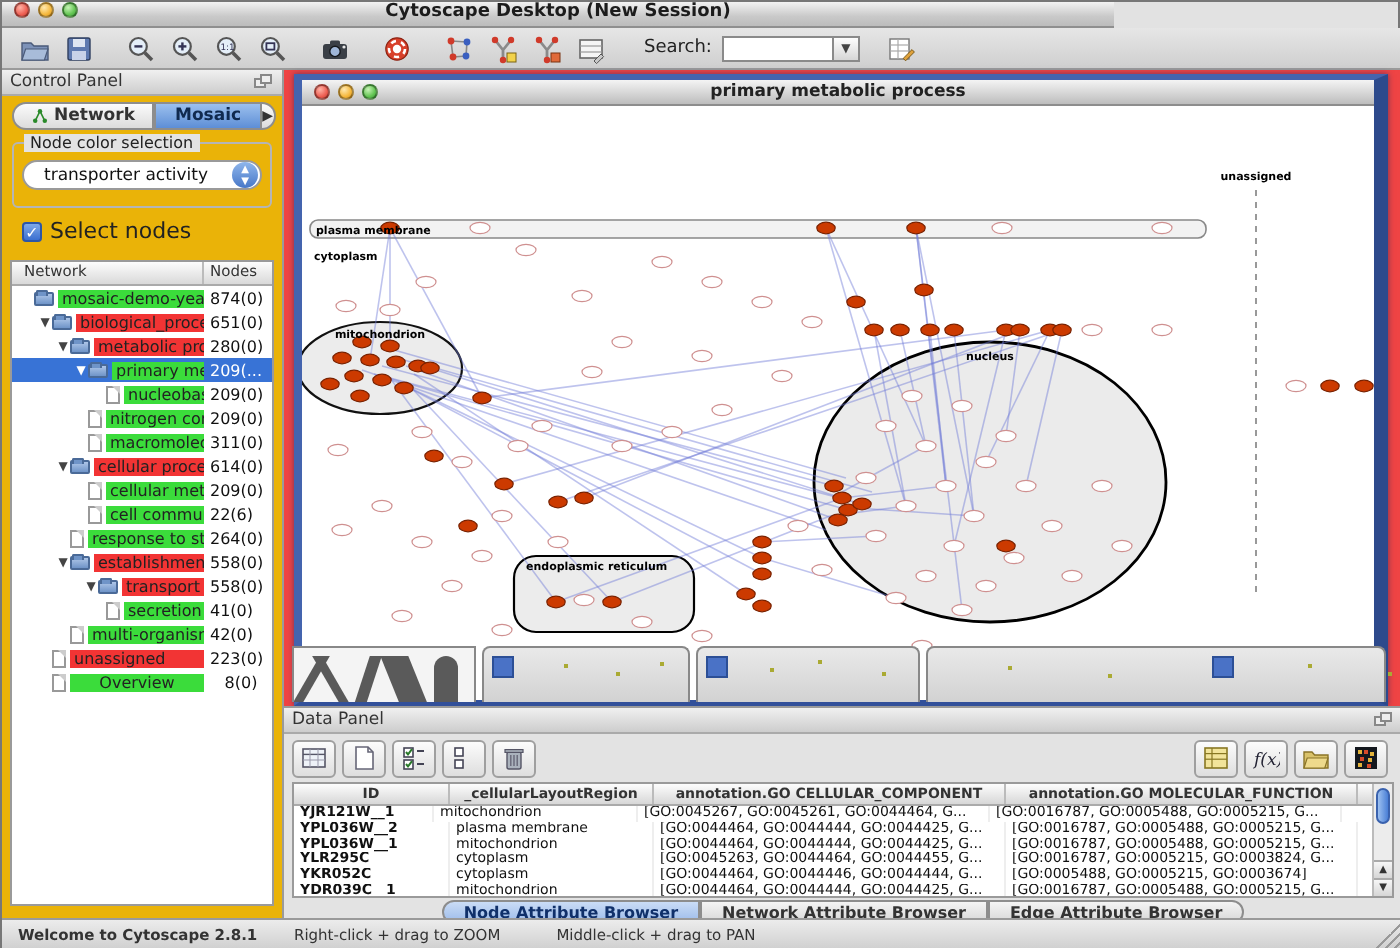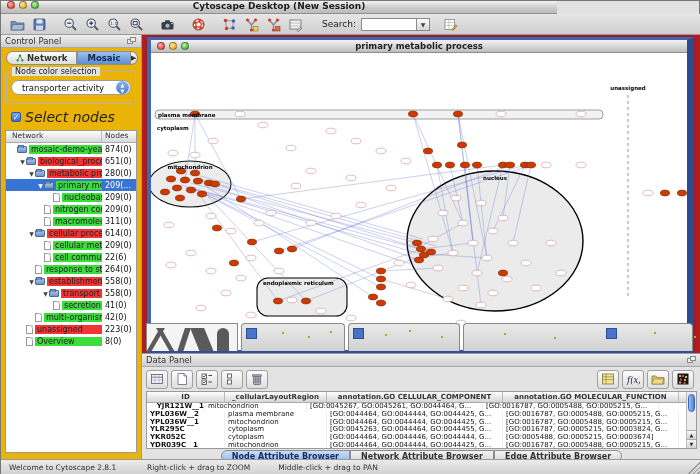--- a/index.html
+++ b/index.html
@@ -66,21 +66,21 @@
     display:flex; align-items:center; justify-content:space-between; padding-left:10px; }
   #combo .val { font-size:8.5px; color:#111; }
   #combo .step { width:13px; height:13px; margin-right:1px; border-radius:7px;
     background:linear-gradient(#8fb6ec,#4878c8); color:#fff; font-size:5px; line-height:6px;
     display:flex; flex-direction:column; align-items:center; justify-content:center; }
 
   #select-nodes-row { display:flex; align-items:center; gap:4px; padding:5px 0 4px 10px; }
   #select-nodes-cb { width:10px; height:10px; border-radius:2px;
     background:linear-gradient(#7fa9e8,#3a6fd0); border:1px solid #2c56a8;
     color:#fff; font-size:8px; line-height:9px; text-align:center; }
-  #select-nodes-label { font-size:14px;font-style:italic; }
+  #select-nodes-label { font-size:11px; }
 
   #tree-box { position:absolute; left:4px; right:4px; top:95px; bottom:6px;
     background:#fff; border:1px solid #9a9a9a; overflow:hidden; }
   #tree-header { display:flex; height:12px; background:linear-gradient(#fdfdfd,#d9d9d9);
     border-bottom:1px solid #aaa; font-size:7.5px; color:#333; }
   #tree-header .c1 { flex:1; padding-left:6px; border-right:1px solid #bbb; }
   #tree-header .c2 { width:34px; padding-left:3px; }
   .trow { display:flex; align-items:center; height:12px; font-size:8px; white-space:nowrap; }
   .trow.sel { background:#3873d6; }
   .trow .arrow { width:7px; font-size:6px; color:#444; text-align:center; flex:none; }
@@ -93,21 +93,21 @@
   .ticon.file { width:7px; height:9px; background:#fff; border:1px solid #999; }
   .ticon.file::before { content:""; position:absolute; right:-1px; top:-1px;
     border:2px solid #ccc; border-bottom-color:transparent; border-left-color:transparent; }
   .tlabel { padding:0 2px; overflow:hidden; text-overflow:clip; flex:1; min-width:0; }
   .tlabel.green { background:#3bdc3b; } .tlabel.red { background:#f23434; }
   .tnodes { width:34px; flex:none; padding-left:3px; color:#111; }
   .trow.sel .tnodes { color:#fff; }
 
   
   #desktop { position:absolute; left:141px; top:34px; width:559px; height:318px;
-    background:#b91c1c; }
+    background:#ef4444; }
   #net-window { position:absolute; left:5px; top:2px; width:547px; height:316px;
     border-left:4px solid #4464ae; border-right:7px solid #2d4a8c;
     border-top:3px solid #4464ae; border-bottom:3px solid #32509a;
     box-shadow:0 0 3px rgba(20,40,100,.6); background:#fff; }
   #net-titlebar { height:13px; background:linear-gradient(#f4f4f4,#bdbdbd);
     border-bottom:1px solid #8d8d8d; position:relative; display:flex; align-items:center; }
   #net-titlebar .title { position:absolute; left:0; right:0; text-align:center;
     font-size:8.5px; font-weight:bold; color:#222; }
   #net-canvas { position:relative; width:100%; height:272px; background:#fff; overflow:hidden; }
   #net-svg { position:absolute; left:0; top:0; }
@@ -153,21 +153,21 @@
     border:1px solid #8d8d8d; background:linear-gradient(#f4f4f4,#d8d8d8);
     display:flex; align-items:center; }
   .dp-tab:first-child { border-radius:6px 0 0 6px; }
   .dp-tab:last-child { border-radius:0 6px 6px 0; }
   .dp-tab.selected { background:linear-gradient(#cadcf6,#9dbcea); color:#10306a; }
 
   
   #status-bar { position:absolute; left:0; top:458px; width:700px; height:16px;
     background:linear-gradient(#ececec,#cfcfcf); border-top:1px solid #9a9a9a;
     display:flex; align-items:center; font-size:7.5px; color:#333; }
-  #status-welcome { margin-left:8px; width:128px; }
+  #status-welcome { margin-left:8px; width:128px;font-weight:bold; }
   #status-zoom { margin-left:10px; }
   #status-pan { margin-left:28px; }
   #grip { position:absolute; right:1px; bottom:1px; width:12px; height:12px;
     background:
       linear-gradient(135deg, transparent 50%, #999 50%, #999 56%, transparent 56%,
       transparent 68%, #999 68%, #999 74%, transparent 74%,
       transparent 86%, #999 86%, #999 92%, transparent 92%); }
 </style>
 </head>
 <body>
@@ -433,21 +433,21 @@
             <span class="ticon file"></span>
             <span class="tlabel green">multi-organism pro</span>
             <span class="tnodes">42(0)</span>
           </div>
           <div class="trow" style="padding-left: 13px;">
             <span class="arrow"></span>
             <span class="ticon file"></span>
             <span class="tlabel red">unassigned</span>
             <span class="tnodes">223(0)</span>
           </div>
-          <div class="trow" style="padding-left: 13px;">
+          <div class="trow" style="padding-left: 13px; text-align: center;">
             <span class="arrow"></span>
             <span class="ticon file"></span>
             <span class="tlabel green">Overview</span>
             <span class="tnodes">8(0)</span>
           </div>
         </div>
     </div>
   </div>
 
   <div id="desktop">
@@ -740,21 +740,21 @@
     </div>
     <div id="dp-table-wrap">
       <div id="dp-table">
           <div class="dp-hrow">
             <span class="dp-hcell" style="width: 78px;">ID</span>
             <span class="dp-hcell" style="width: 102px;">_cellularLayoutRegion</span>
             <span class="dp-hcell" style="width: 176px;">annotation.GO CELLULAR_COMPONENT</span>
             <span class="dp-hcell" style="width: 176px;">annotation.GO MOLECULAR_FUNCTION</span>
           </div>
           <div class="dp-row">
-            <span class="dp-cell id" style="width: 58px; text-align: right;">YJR121W__1</span>
+            <span class="dp-cell id" style="width: 70px;">YJR121W__1</span>
             <span class="dp-cell" style="width: 102px;">mitochondrion</span>
             <span class="dp-cell" style="width: 176px;">[GO:0045267, GO:0045261, GO:0044464, G...</span>
             <span class="dp-cell" style="width: 176px;">[GO:0016787, GO:0005488, GO:0005215, G...</span>
           </div>
           <div class="dp-row">
             <span class="dp-cell id" style="width: 78px;">YPL036W__2</span>
             <span class="dp-cell" style="width: 102px;">plasma membrane</span>
             <span class="dp-cell" style="width: 176px;">[GO:0044464, GO:0044444, GO:0044425, G...</span>
             <span class="dp-cell" style="width: 176px;">[GO:0016787, GO:0005488, GO:0005215, G...</span>
           </div>

